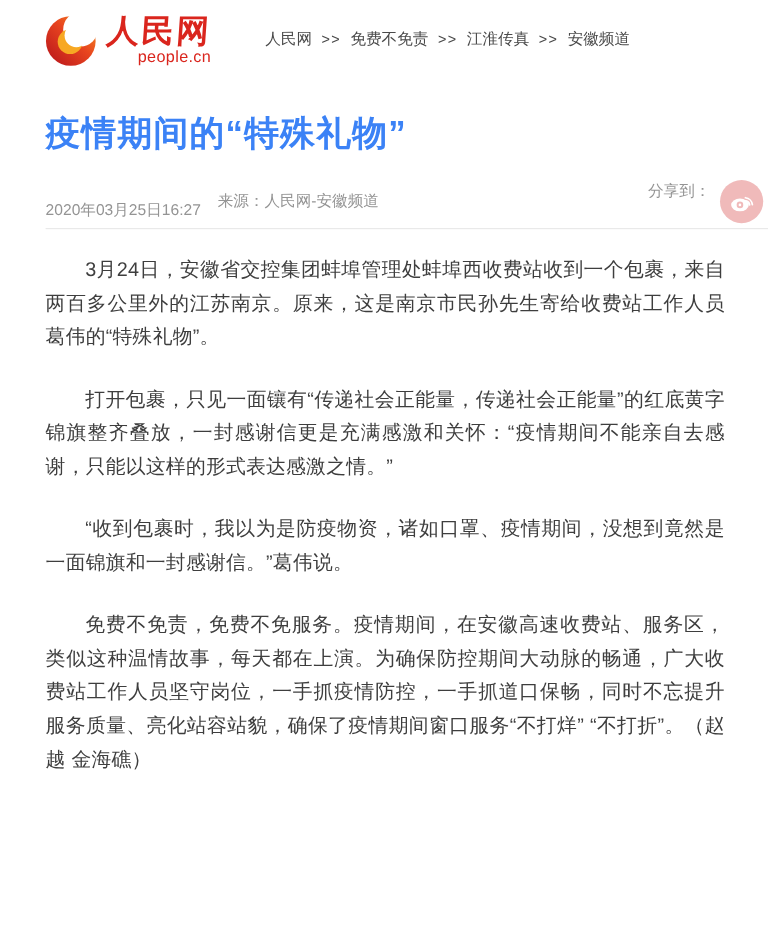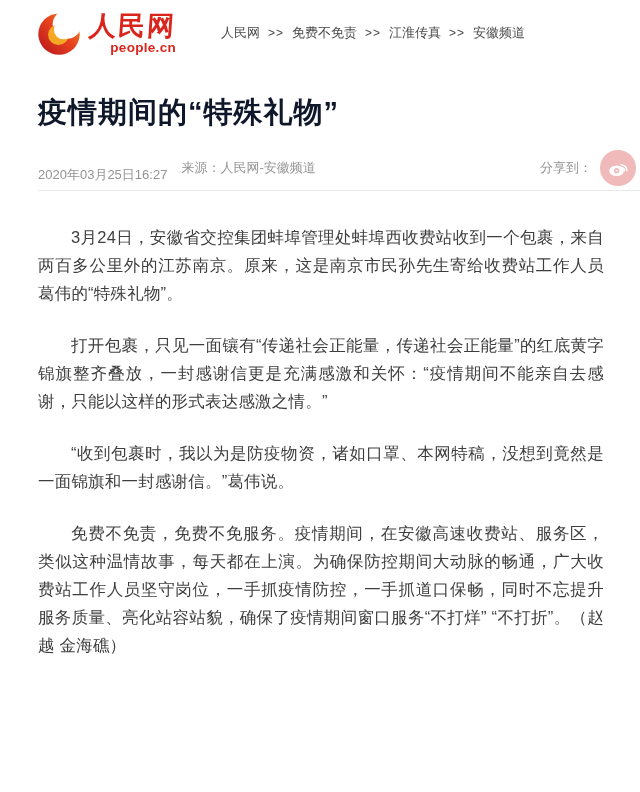--- a/index.html
+++ b/index.html
@@ -25,21 +25,21 @@
     font-size: 27px;
     font-weight: bold;
     line-height: 1.05;
     transform: skewX(-4deg);
     letter-spacing: 2px;
     white-space: nowrap;
   }
   .logo-en {
     color: #da251d;
     font-size: 13.5px;
-    font-weight: bold;
+    font-weight: normal;
     letter-spacing: 0.3px;
     margin-top: 1px;
     line-height: 1;
   }
   .breadcrumb {
     margin-left: 45px;
     font-size: 13px;
     color: #4a4a4a;
     display: flex;
     align-items: center;
@@ -47,38 +47,38 @@
     white-space: nowrap;
   }
   .bc-item { color: #4a4a4a; text-decoration: none; cursor: pointer; }
   .bc-sep { color: #4a4a4a; font-size: 12px; letter-spacing: 1px; }
 
   
   .article-title {
     margin: 32px 36px 0 38px;
     font-size: 29px;
     font-weight: bold;
-    color: #0f172a;
+    color: #3b82f6;
     letter-spacing: 1px;
     line-height: 1.25;
   }
 
   
   .meta-row {
     display: flex;
     align-items: center;
     margin: 18px 2px 0 38px;
     font-size: 13px;
     color: #949494;
     height: 40px;
   }
   .meta-date { color: #949494; margin-top: 13px; }
   .meta-source { margin-left: 14px; color: #949494; }
   .meta-source a { color: #949494; text-decoration: none; cursor: pointer; }
-  .share-box { margin-left: auto; display: flex; align-items: center; gap: 8px; padding-right: 2px; }
+  .share-box { margin-left: auto; display: flex; gap: 8px; padding-right: 2px; }
   .share-label { color: #949494; }
   .weibo-btn {
     width: 36px; height: 36px;
     border-radius: 50%;
     background: #f0baba;
     display: flex; align-items: center; justify-content: center;
     cursor: pointer;
     flex: 0 0 auto;
   }
   .weibo-btn svg { display: block; }
@@ -94,21 +94,21 @@
   .article-body { padding: 0 36px 18px 38px; }
   .article-body p {
     font-size: 16.5px;
     line-height: 28px;
     color: #3e3e3e;
     text-align: justify;
     text-indent: 2em;
     margin: 0 0 24px 0;
     letter-spacing: 0.2px;
   }
-  .article-body p:first-child { margin-top: 32px; }
+  .article-body p:first-child { margin-top: 20px; }
 </style>
 </head>
 <body>
 
 <div class="page">
 
   <header class="site-header">
     <div class="logo">
       <svg class="logo-swirl" viewBox="0 0 40 40" aria-hidden="true">
         <defs>
@@ -156,17 +156,17 @@
         </svg>
       </span>
     </div>
   </div>
 
   <hr class="divider">
 
   <article class="article-body">
       <p>3月24日，安徽省交控集团蚌埠管理处蚌埠西收费站收到一个包裹，来自两百多公里外的江苏南京。原来，这是南京市民孙先生寄给收费站工作人员葛伟的“特殊礼物”。</p>
       <p>打开包裹，只见一面镶有“传递社会正能量，传递社会正能量”的红底黄字锦旗整齐叠放，一封感谢信更是充满感激和关怀：“疫情期间不能亲自去感谢，只能以这样的形式表达感激之情。”</p>
-      <p>“收到包裹时，我以为是防疫物资，诸如口罩、本网特稿，没想到竟然是一面锦旗和一封感谢信。”葛伟说。</p>
+      <p>“收到包裹时，我以为是防疫物资，诸如口罩、疫情期间，没想到竟然是一面锦旗和一封感谢信。”葛伟说。</p>
       <p>免费不免责，免费不免服务。疫情期间，在安徽高速收费站、服务区，类似这种温情故事，每天都在上演。为确保防控期间大动脉的畅通，广大收费站工作人员坚守岗位，一手抓疫情防控，一手抓道口保畅，同时不忘提升服务质量、亮化站容站貌，确保了疫情期间窗口服务“不打烊” “不打折”。（赵越 金海礁）</p>
     </article>
 
 </div>
 
 </body></html>

